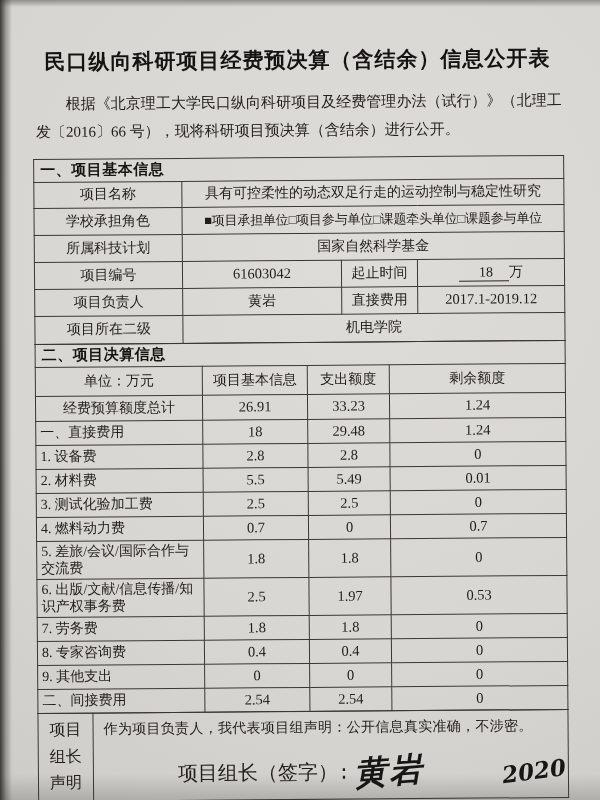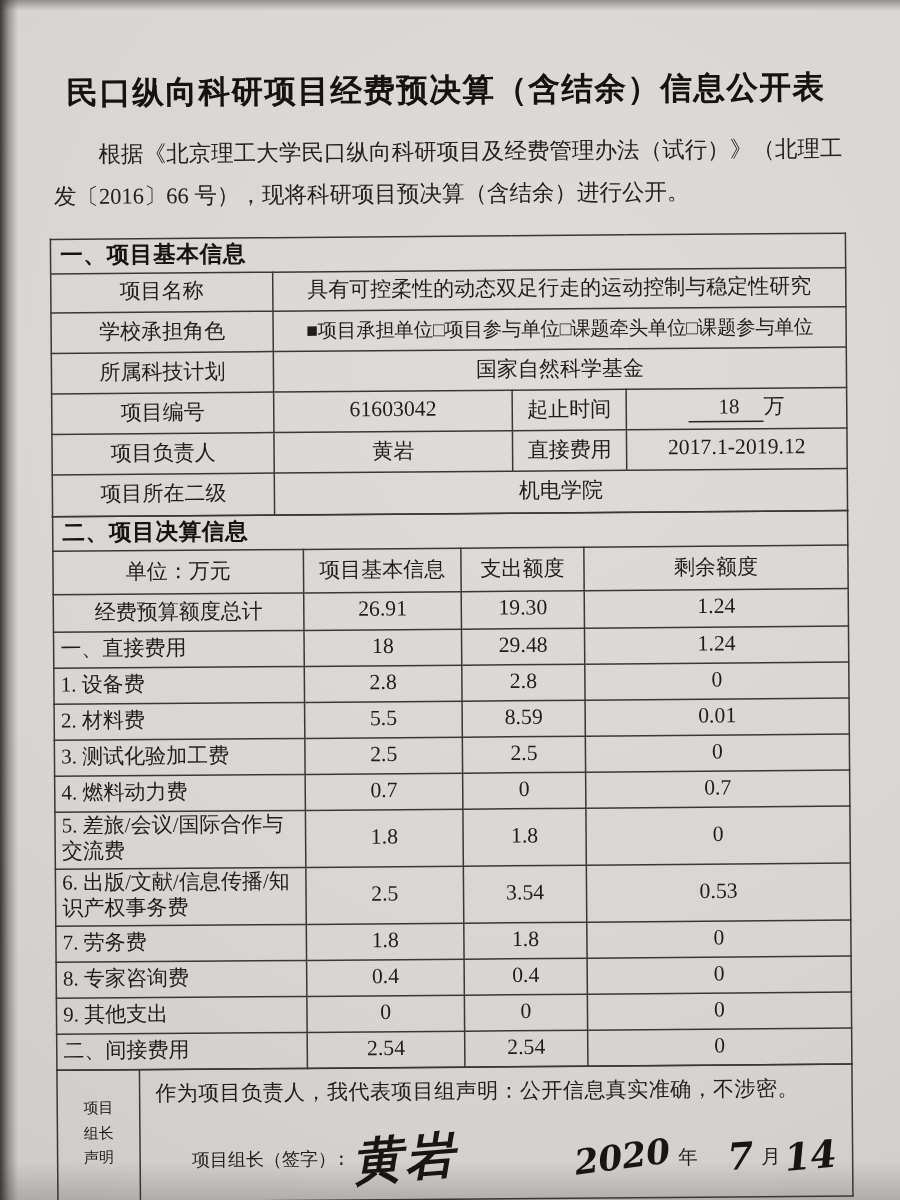--- a/index.html
+++ b/index.html
@@ -40,25 +40,25 @@
   }
   .lab{text-align:center;}
   .val{text-align:center;}
   .left{text-align:left;padding-left:4px;}
   .num{text-align:center;font-size:14.5px;}
   .small{font-size:13px;letter-spacing:-0.2px;}
   .underlined-val{border-bottom:1px solid #2a2826;padding:0 16px 0 20px;display:inline-block;}
   .wrap2{line-height:1.25;}
   
   .decl-left{vertical-align:middle;}
-  .decl-left div{text-align:center;font-size:10px;line-height:1.65;}
+  .decl-left div{text-align:center;font-size:16px;line-height:1.65;}
   .decl-cell{vertical-align:top;padding:7px 8px 4px 10px;}
   .decl-statement{font-size:14px;letter-spacing:.3px;}
   .sign-line{display:flex;align-items:center;margin-top:14px;height:44px;}
-  .sign-label{font-size:12px;margin-left:24px;white-space:nowrap;font-family:Liberation Mono, monospace;}
+  .sign-label{font-size:20px;margin-left:74px;white-space:nowrap;font-family:Liberation Mono, monospace;}
   .hand{
     font-family:"DejaVu Serif",serif;font-style:italic;font-weight:bold;color:#171614;
     white-space:nowrap;
   }
   .hand-sig{font-size:33px;transform:rotate(-4deg);margin-left:4px;letter-spacing:2px;}
   .hand-year{font-size:23px;transform:rotate(-7deg);margin-left:78px;}
   .unit{font-size:13px;margin-left:5px;white-space:nowrap;}
   .hand-month{font-size:25px;transform:rotate(-3deg);margin-left:20px;}
   .hand-day{font-size:25px;transform:rotate(-5deg);margin-left:2px;}
 </style>
@@ -126,39 +126,39 @@
       </tr>
       <tr>
         <td class="lab" style="height:26px">单位：万元</td>
         <td class="lab">项目基本信息</td>
         <td class="lab">支出额度</td>
         <td class="lab">剩余额度</td>
       </tr>
       <tr>
         <td class="lab" style="height:22px">经费预算额度总计</td>
         <td class="num">26.91</td>
-        <td class="num">19.30</td>
+        <td class="num">33.23</td>
         <td class="num">1.24</td>
       </tr>
       <tr>
         <td class="left" style="height:21px">一、直接费用</td>
         <td class="num">18</td>
         <td class="num">29.48</td>
         <td class="num">1.24</td>
       </tr>
       <tr>
         <td class="left" style="height:21px">1. 设备费</td>
         <td class="num">2.8</td>
         <td class="num">2.8</td>
         <td class="num">0</td>
       </tr>
       <tr>
         <td class="left" style="height:21px">2. 材料费</td>
         <td class="num">5.5</td>
-        <td class="num">8.59</td>
+        <td class="num">5.49</td>
         <td class="num">0.01</td>
       </tr>
       <tr>
         <td class="left" style="height:21px">3. 测试化验加工费</td>
         <td class="num">2.5</td>
         <td class="num">2.5</td>
         <td class="num">0</td>
       </tr>
       <tr>
         <td class="left" style="height:21px">4. 燃料动力费</td>
@@ -168,21 +168,21 @@
       </tr>
       <tr>
         <td class="left wrap2" style="height:28px">5. 差旅/会议/国际合作与交流费</td>
         <td class="num">1.8</td>
         <td class="num">1.8</td>
         <td class="num">0</td>
       </tr>
       <tr>
         <td class="left wrap2" style="height:32px">6. 出版/文献/信息传播/知识产权事务费</td>
         <td class="num">2.5</td>
-        <td class="num">3.54</td>
+        <td class="num">1.97</td>
         <td class="num">0.53</td>
       </tr>
       <tr>
         <td class="left" style="height:21px">7. 劳务费</td>
         <td class="num">1.8</td>
         <td class="num">1.8</td>
         <td class="num">0</td>
       </tr>
       <tr>
         <td class="left" style="height:21px">8. 专家咨询费</td>

